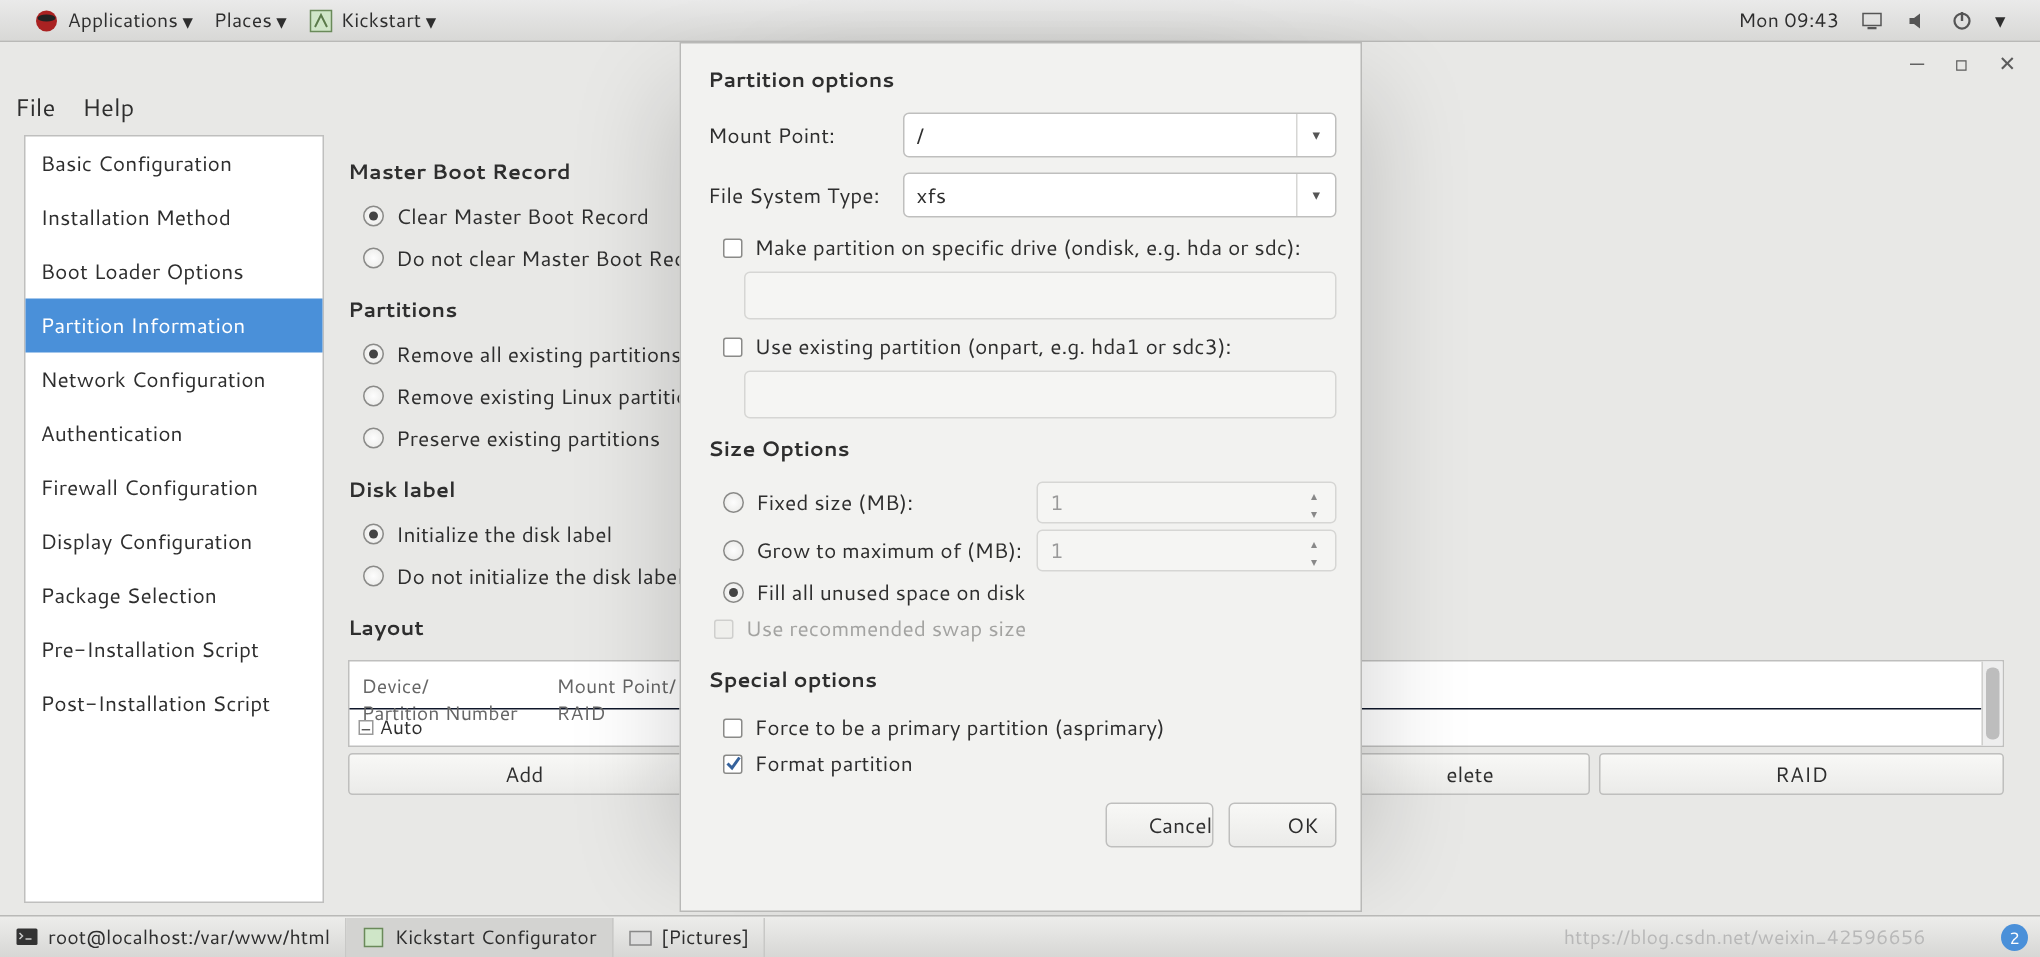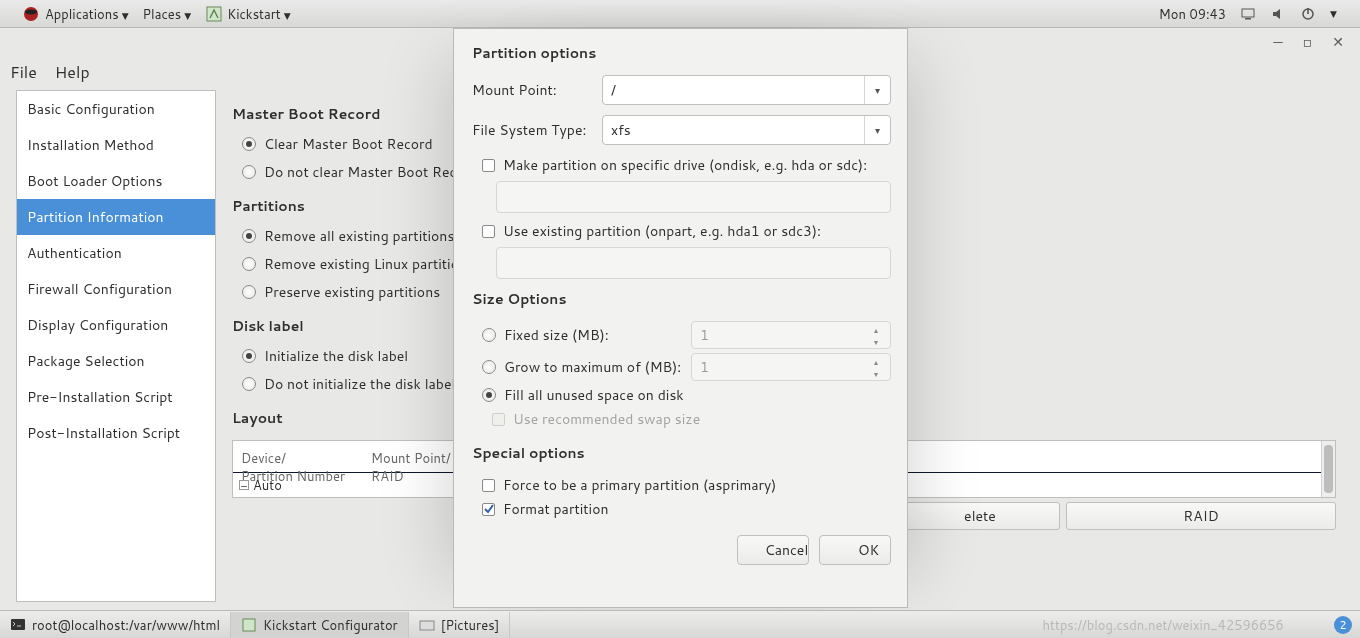--- a/index.html
+++ b/index.html
@@ -134,20 +134,21 @@
   <div class="menubar">
     <span>File</span>
     <span>Help</span>
   </div>
   <div class="main">
     <div class="sidebar">
       <div class="item">Basic Configuration</div>
       <div class="item">Installation Method</div>
       <div class="item">Boot Loader Options</div>
       <div class="item sel">Partition Information</div>
+      <div class="item">Network Configuration</div>
       <div class="item">Authentication</div>
       <div class="item">Firewall Configuration</div>
       <div class="item">Display Configuration</div>
       <div class="item">Package Selection</div>
       <div class="item">Pre-Installation Script</div>
       <div class="item">Post-Installation Script</div>
     </div>
 
     <div class="content">
       <div class="section-title">Master Boot Record</div>
@@ -197,20 +198,21 @@
               <span>Auto</span>
             </div>
           </div>
         </div>
         <div class="scroll">
             <div class="thumb"></div>
           </div>
       </div>
 
       <div class="btnrow">
+        <div class="longbtn" style="flex-basis:235px;flex-grow:0;">Add</div>
         <div class="longbtn" style="visibility:hidden;flex:1"></div>
         <div class="longbtn" style="flex-basis:160px;flex-grow:0;">elete</div>
         <div class="longbtn" style="flex-basis:270px;flex-grow:0;">RAID</div>
       </div>
     </div>
   </div>
 </div>
 
 <div class="dialog">
   <div class="dlg-body">
@@ -264,21 +266,21 @@
             <span class="updown">
               <span>▴</span>
               <span>▾</span>
             </span>
           </div>
       </div>
       <div class="radio-row" style="margin-left:10px">
         <span class="radio checked"></span>
         <label>Fill all unused space on disk</label>
       </div>
-      <div class="checkrow disabled" style="margin-left:20px">
+      <div class="checkrow disabled" style="margin-left:4px">
           <span class="check" style="border-color:#cfcfcd;background:#efefec"></span>
           <span>Use recommended swap size</span>
         </div>
     </div>
 
     <div class="dlg-h" style="margin-top:14px">Special options</div>
     <div class="checkrow">
         <span class="check"></span>
         <span>Force to be a primary partition (asprimary)</span>
       </div>

